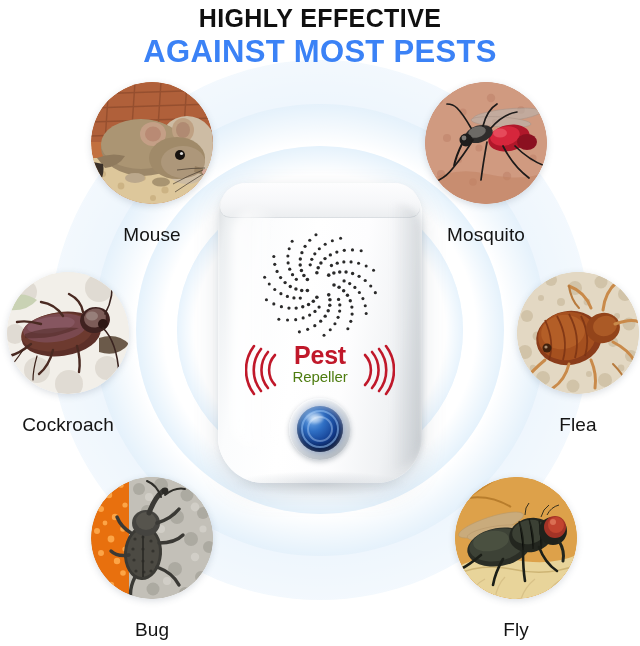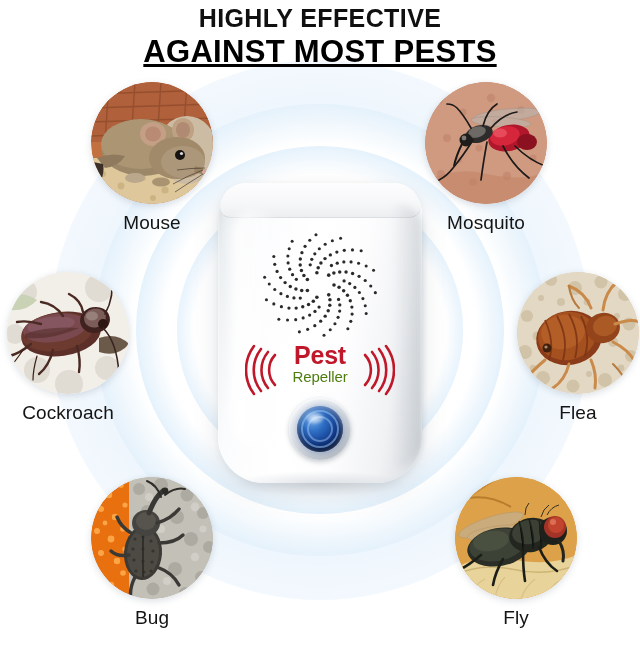--- a/index.html
+++ b/index.html
@@ -30,24 +30,23 @@
     font-weight:bold;
     letter-spacing:0.4px;
     color:#101010;
     margin-top:5px;
     line-height:1.05;
   }
   .headline .line2{
     font-size:31px;
     font-weight:bold;
     letter-spacing:0.3px;
-    color:#000000;
+    color:#3b82f6;
     margin-top:5px;
     line-height:1.05;
-    text-decoration:underline;
   }
 
   
   .halo-wrap{
     position:absolute;
     left:50%;top:330px;
     transform:translate(-50%,-50%);
     width:560px;height:560px;
     z-index:5;
   }
@@ -208,21 +207,21 @@
   .pest .disc{
     width:122px;height:122px;border-radius:50%;
     margin:0 auto;
     overflow:hidden;
     position:relative;
     box-shadow:0 2px 7px rgba(60,80,100,0.18);
   }
   .pest .cap{
     font-size:19px;
     color:#141414;
-    margin-top:8px;
+    margin-top:20px;
     letter-spacing:0.1px;
     white-space:nowrap;
   }
   .p-mouse    {left:86px; top:82px;}
   .p-mosquito {left:420px;top:82px;}
   .p-cockroach{left:2px;  top:272px;}
   .p-flea     {left:512px;top:272px;}
   .p-bug      {left:86px; top:477px;}
   .p-fly      {left:450px;top:477px;}
 

